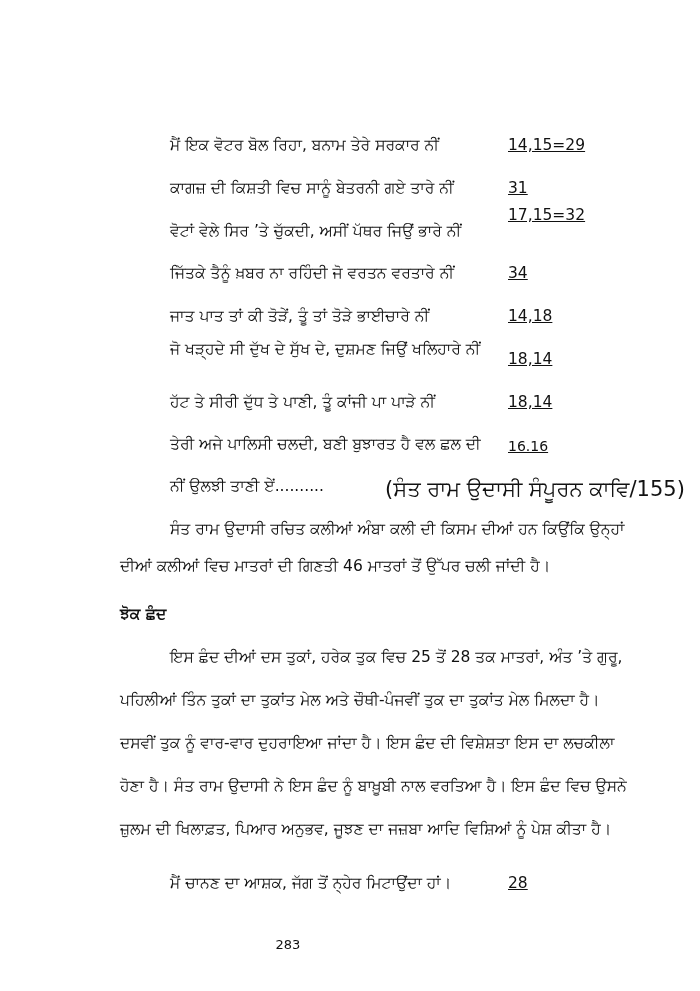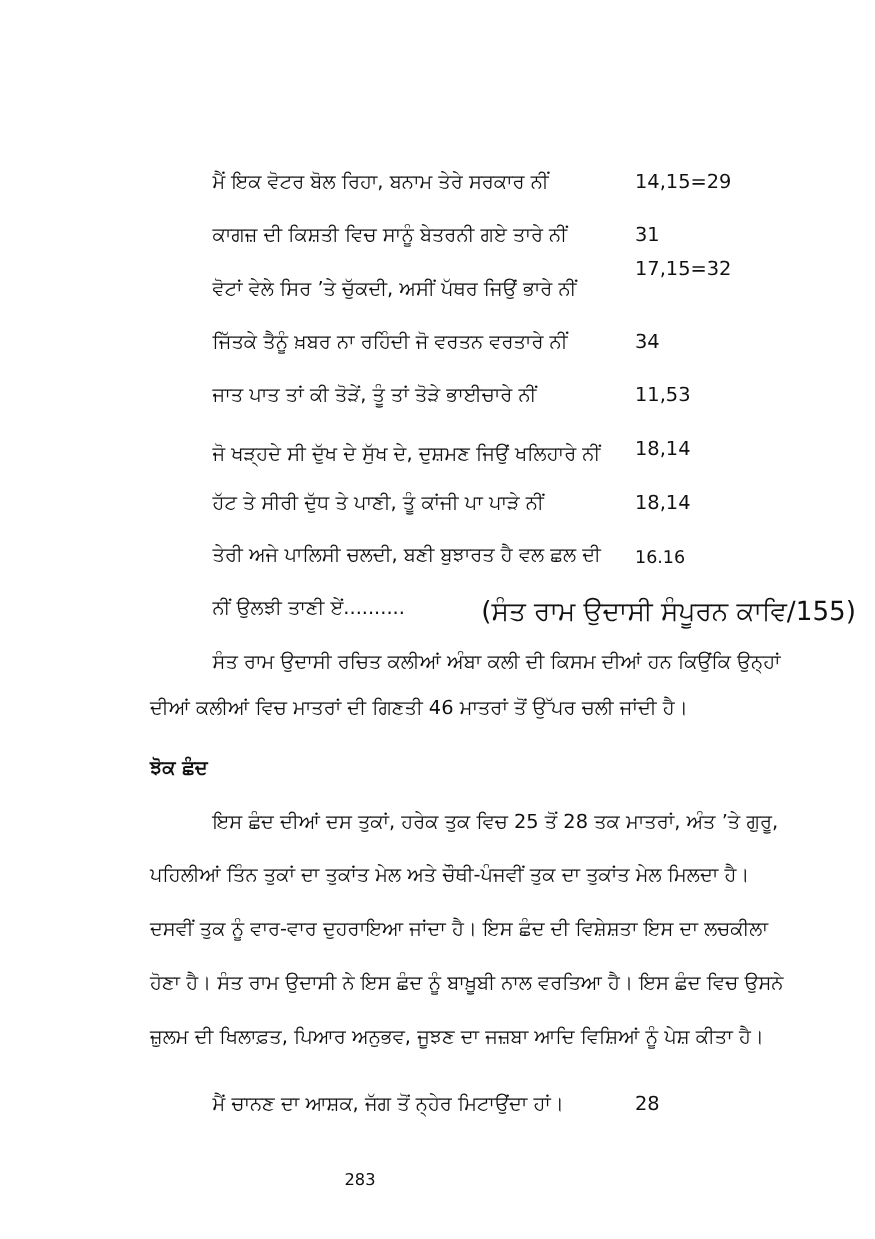--- a/index.html
+++ b/index.html
@@ -1,20 +1,20 @@
 <!DOCTYPE html>
 <html><head>
   <meta charset="utf-8">
   <style>
     html, body { margin: 0; padding: 0; background: #ffffff; }
     body { width: 700px; height: 991px; position: relative; overflow: hidden;
            font-family: "DejaVu Sans", "Liberation Sans", sans-serif; color: #111111; }
     .page { position: absolute; left: 0; top: 0; width: 700px; height: 991px; margin-top: 48px; }
     .verse { position: absolute; left: 170px; font-size: 15.5px; white-space: nowrap; }
-    .count { position: absolute; left: 508px; font-size: 15.5px; white-space: nowrap; }
+    .count { position: absolute; left: 508px; font-size: 15.5px; white-space: nowrap; text-decoration: underline; }
     .cite  { position: absolute; left: 385px; font-size: 21px; white-space: nowrap; }
     .para-line { position: absolute; left: 120px; width: 560px; font-size: 15.5px; white-space: nowrap; }
     .indent { left: 170px; }
     .heading { position: absolute; left: 120px; font-size: 15.5px; font-weight: bold; text-align: right; }
     .page-number { position: absolute; left: 0; width: 576px; text-align: center; top: 889px; font-size: 13px; }
   </style>
 </head>
 <body>
 
 <div class="page">
@@ -25,23 +25,23 @@
   <div class="verse" style="top:131px">ਕਾਗਜ਼ ਦੀ ਕਿਸ਼ਤੀ ਵਿਚ ਸਾਨੂੰ ਬੇਤਰਨੀ ਗਏ ਤਾਰੇ ਨੀਂ</div>
   <div class="count" style="top:131px">31</div>
 
   <div class="verse" style="top:174px">ਵੋਟਾਂ ਵੇਲੇ ਸਿਰ ’ਤੇ ਚੁੱਕਦੀ, ਅਸੀਂ ਪੱਥਰ ਜਿਉਂ ਭਾਰੇ ਨੀਂ</div>
   <div class="count" style="top:158px">17,15=32</div>
 
   <div class="verse" style="top:216px">ਜਿੱਤਕੇ ਤੈਨੂੰ ਖ਼ਬਰ ਨਾ ਰਹਿੰਦੀ ਜੋ ਵਰਤਨ ਵਰਤਾਰੇ ਨੀਂ</div>
   <div class="count" style="top:216px">34</div>
 
   <div class="verse" style="top:259px">ਜਾਤ ਪਾਤ ਤਾਂ ਕੀ ਤੋੜੇਂ, ਤੂੰ ਤਾਂ ਤੋੜੇ ਭਾਈਚਾਰੇ ਨੀਂ</div>
-  <div class="count" style="top:259px">11,53</div>
+  <div class="count" style="top:259px">14,18</div>
 
-  <div class="verse" style="top:306px">ਜੋ ਖੜ੍ਹਦੇ ਸੀ ਦੁੱਖ ਦੇ ਸੁੱਖ ਦੇ, ਦੁਸ਼ਮਣ ਜਿਉਂ ਖਲਿਹਾਰੇ ਨੀਂ</div>
+  <div class="verse" style="top:292px">ਜੋ ਖੜ੍ਹਦੇ ਸੀ ਦੁੱਖ ਦੇ ਸੁੱਖ ਦੇ, ਦੁਸ਼ਮਣ ਜਿਉਂ ਖਲਿਹਾਰੇ ਨੀਂ</div>
   <div class="count" style="top:302px">18,14</div>
 
   <div class="verse" style="top:345px">ਹੱਟ ਤੇ ਸੀਰੀ ਦੁੱਧ ਤੇ ਪਾਣੀ, ਤੂੰ ਕਾਂਜੀ ਪਾ ਪਾੜੇ ਨੀਂ</div>
   <div class="count" style="top:345px">18,14</div>
 
   <div class="verse" style="top:387px">ਤੇਰੀ ਅਜੇ ਪਾਲਿਸੀ ਚਲਦੀ, ਬਣੀ ਬੁਝਾਰਤ ਹੈ ਵਲ ਛਲ ਦੀ</div>
   <div class="count" style="top:390px; font-size:14px">16.16</div>
 
   <div class="verse" style="top:429px">ਨੀਂ ਉਲਝੀ ਤਾਣੀ ਏਂ..........</div>
   <div class="cite" style="top:429px">(ਸੰਤ ਰਾਮ ਉਦਾਸੀ ਸੰਪੂਰਨ ਕਾਵਿ/155)</div>

